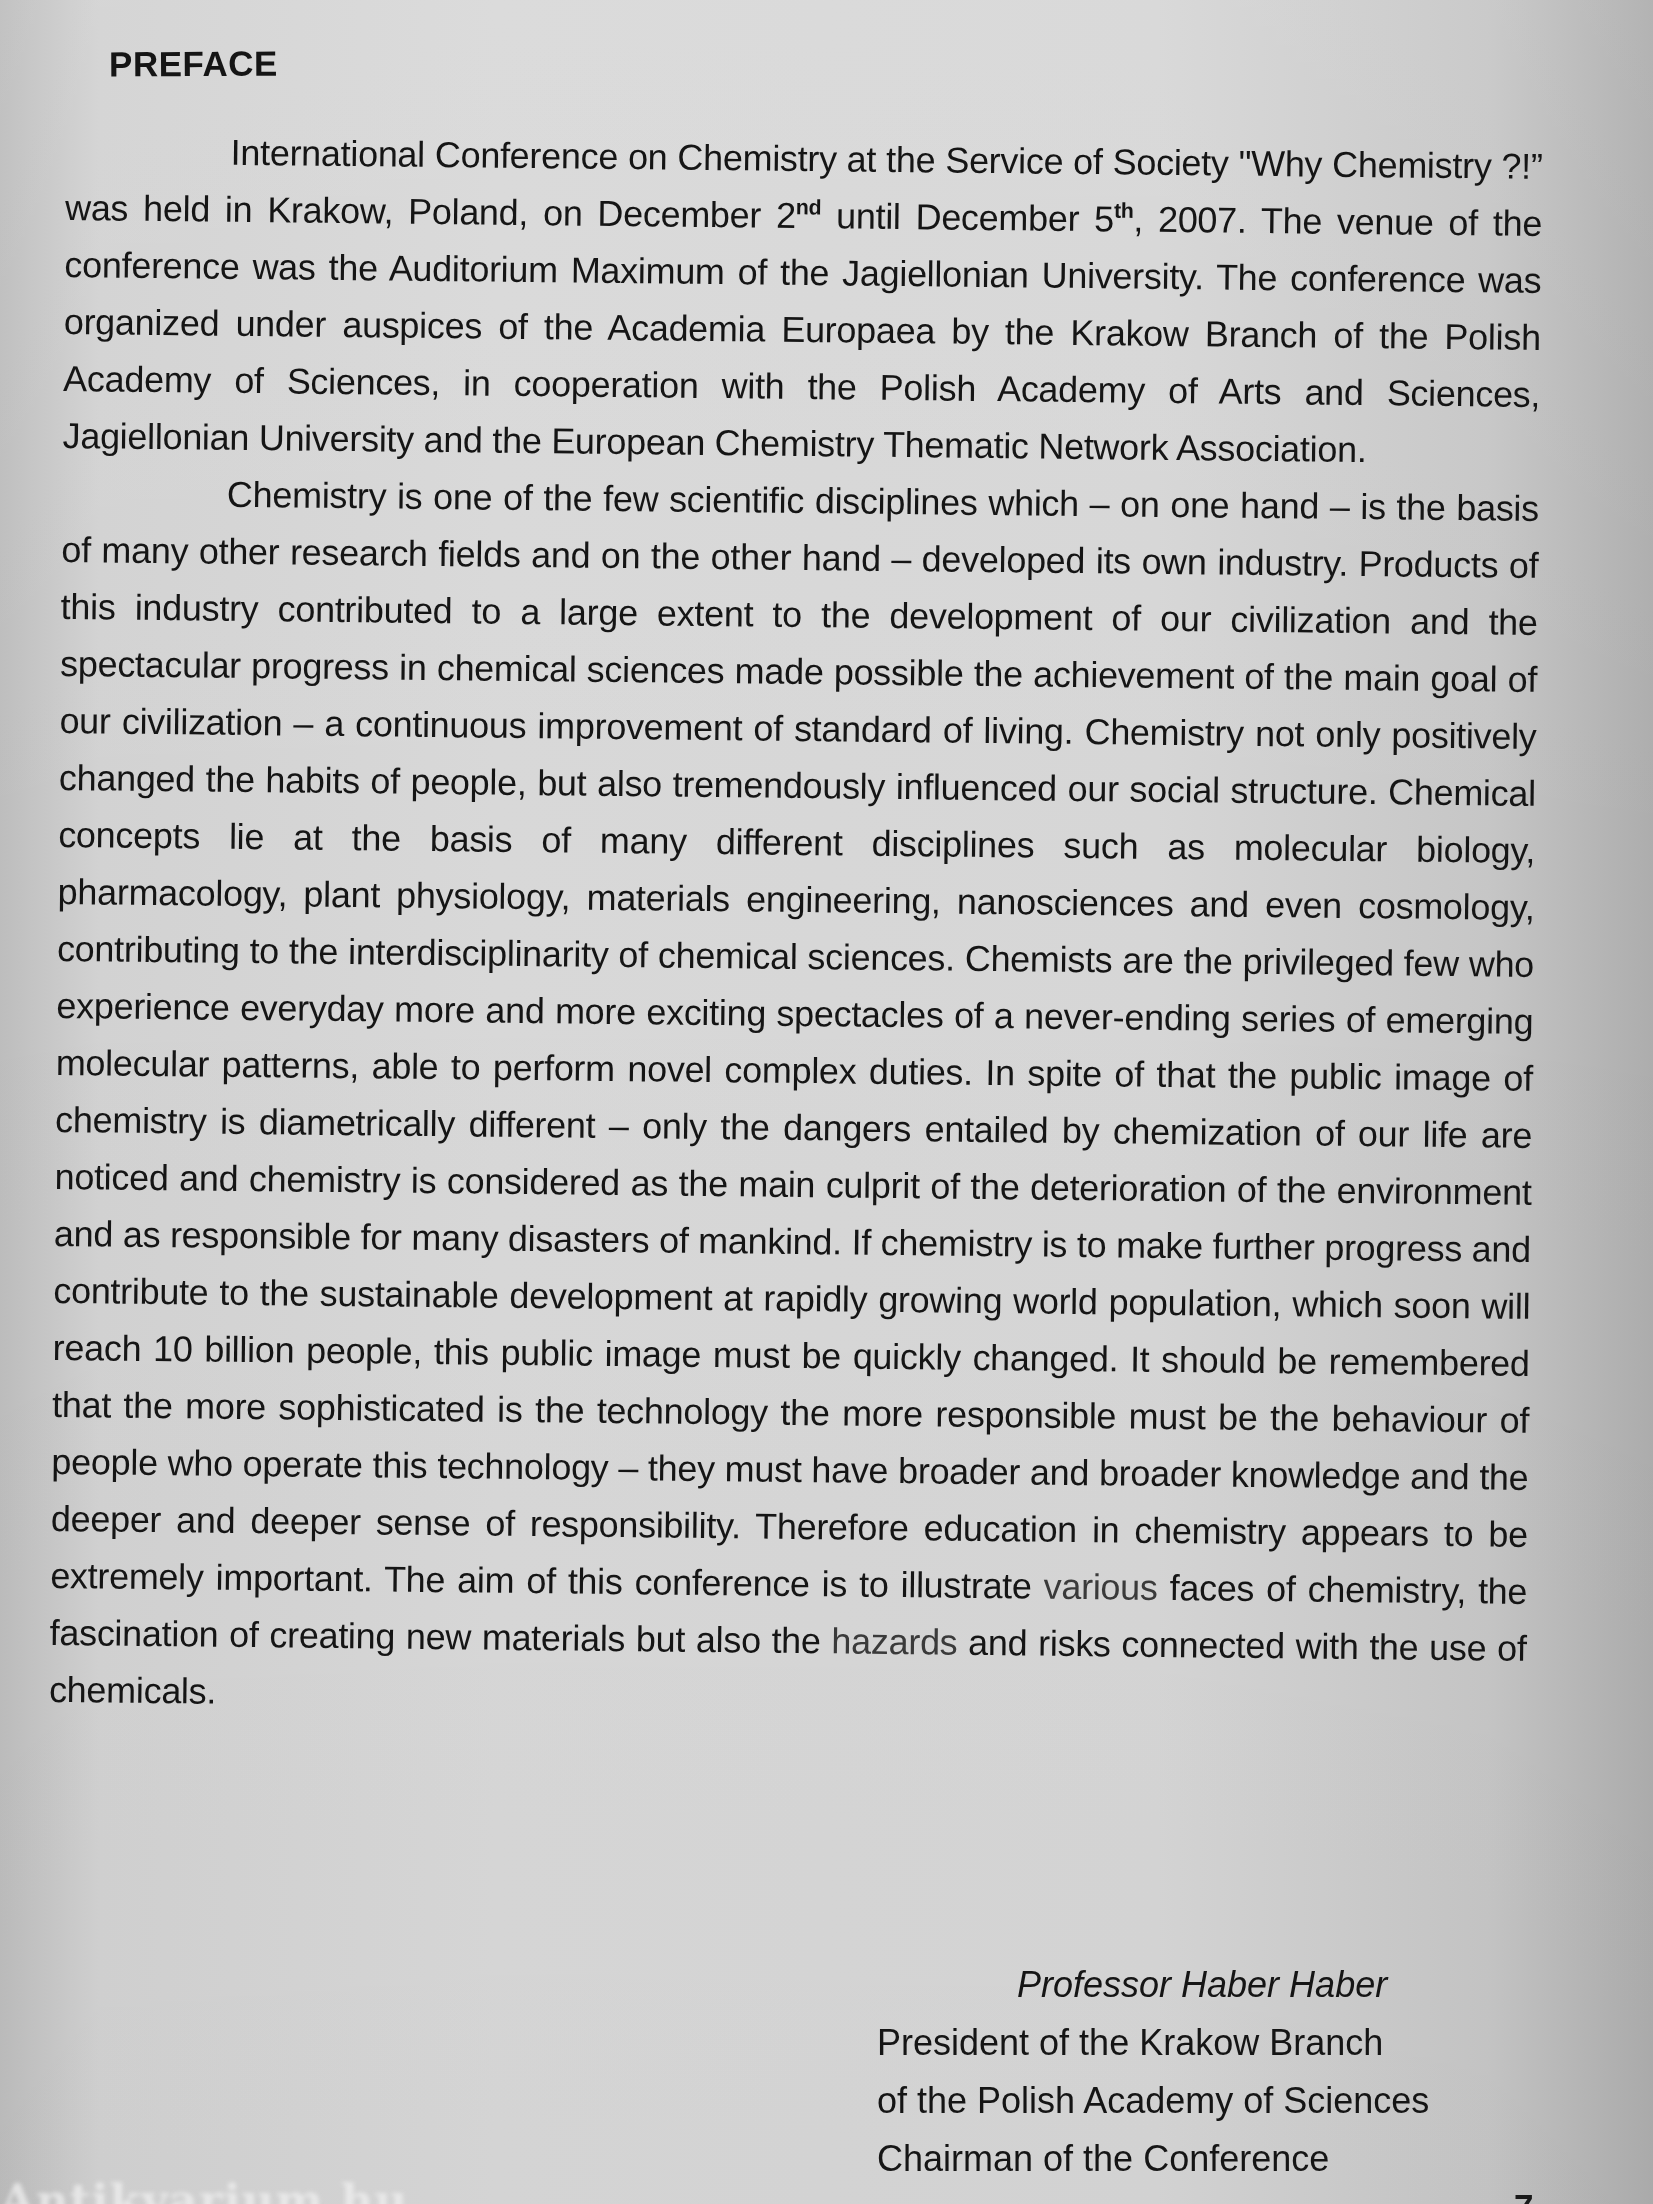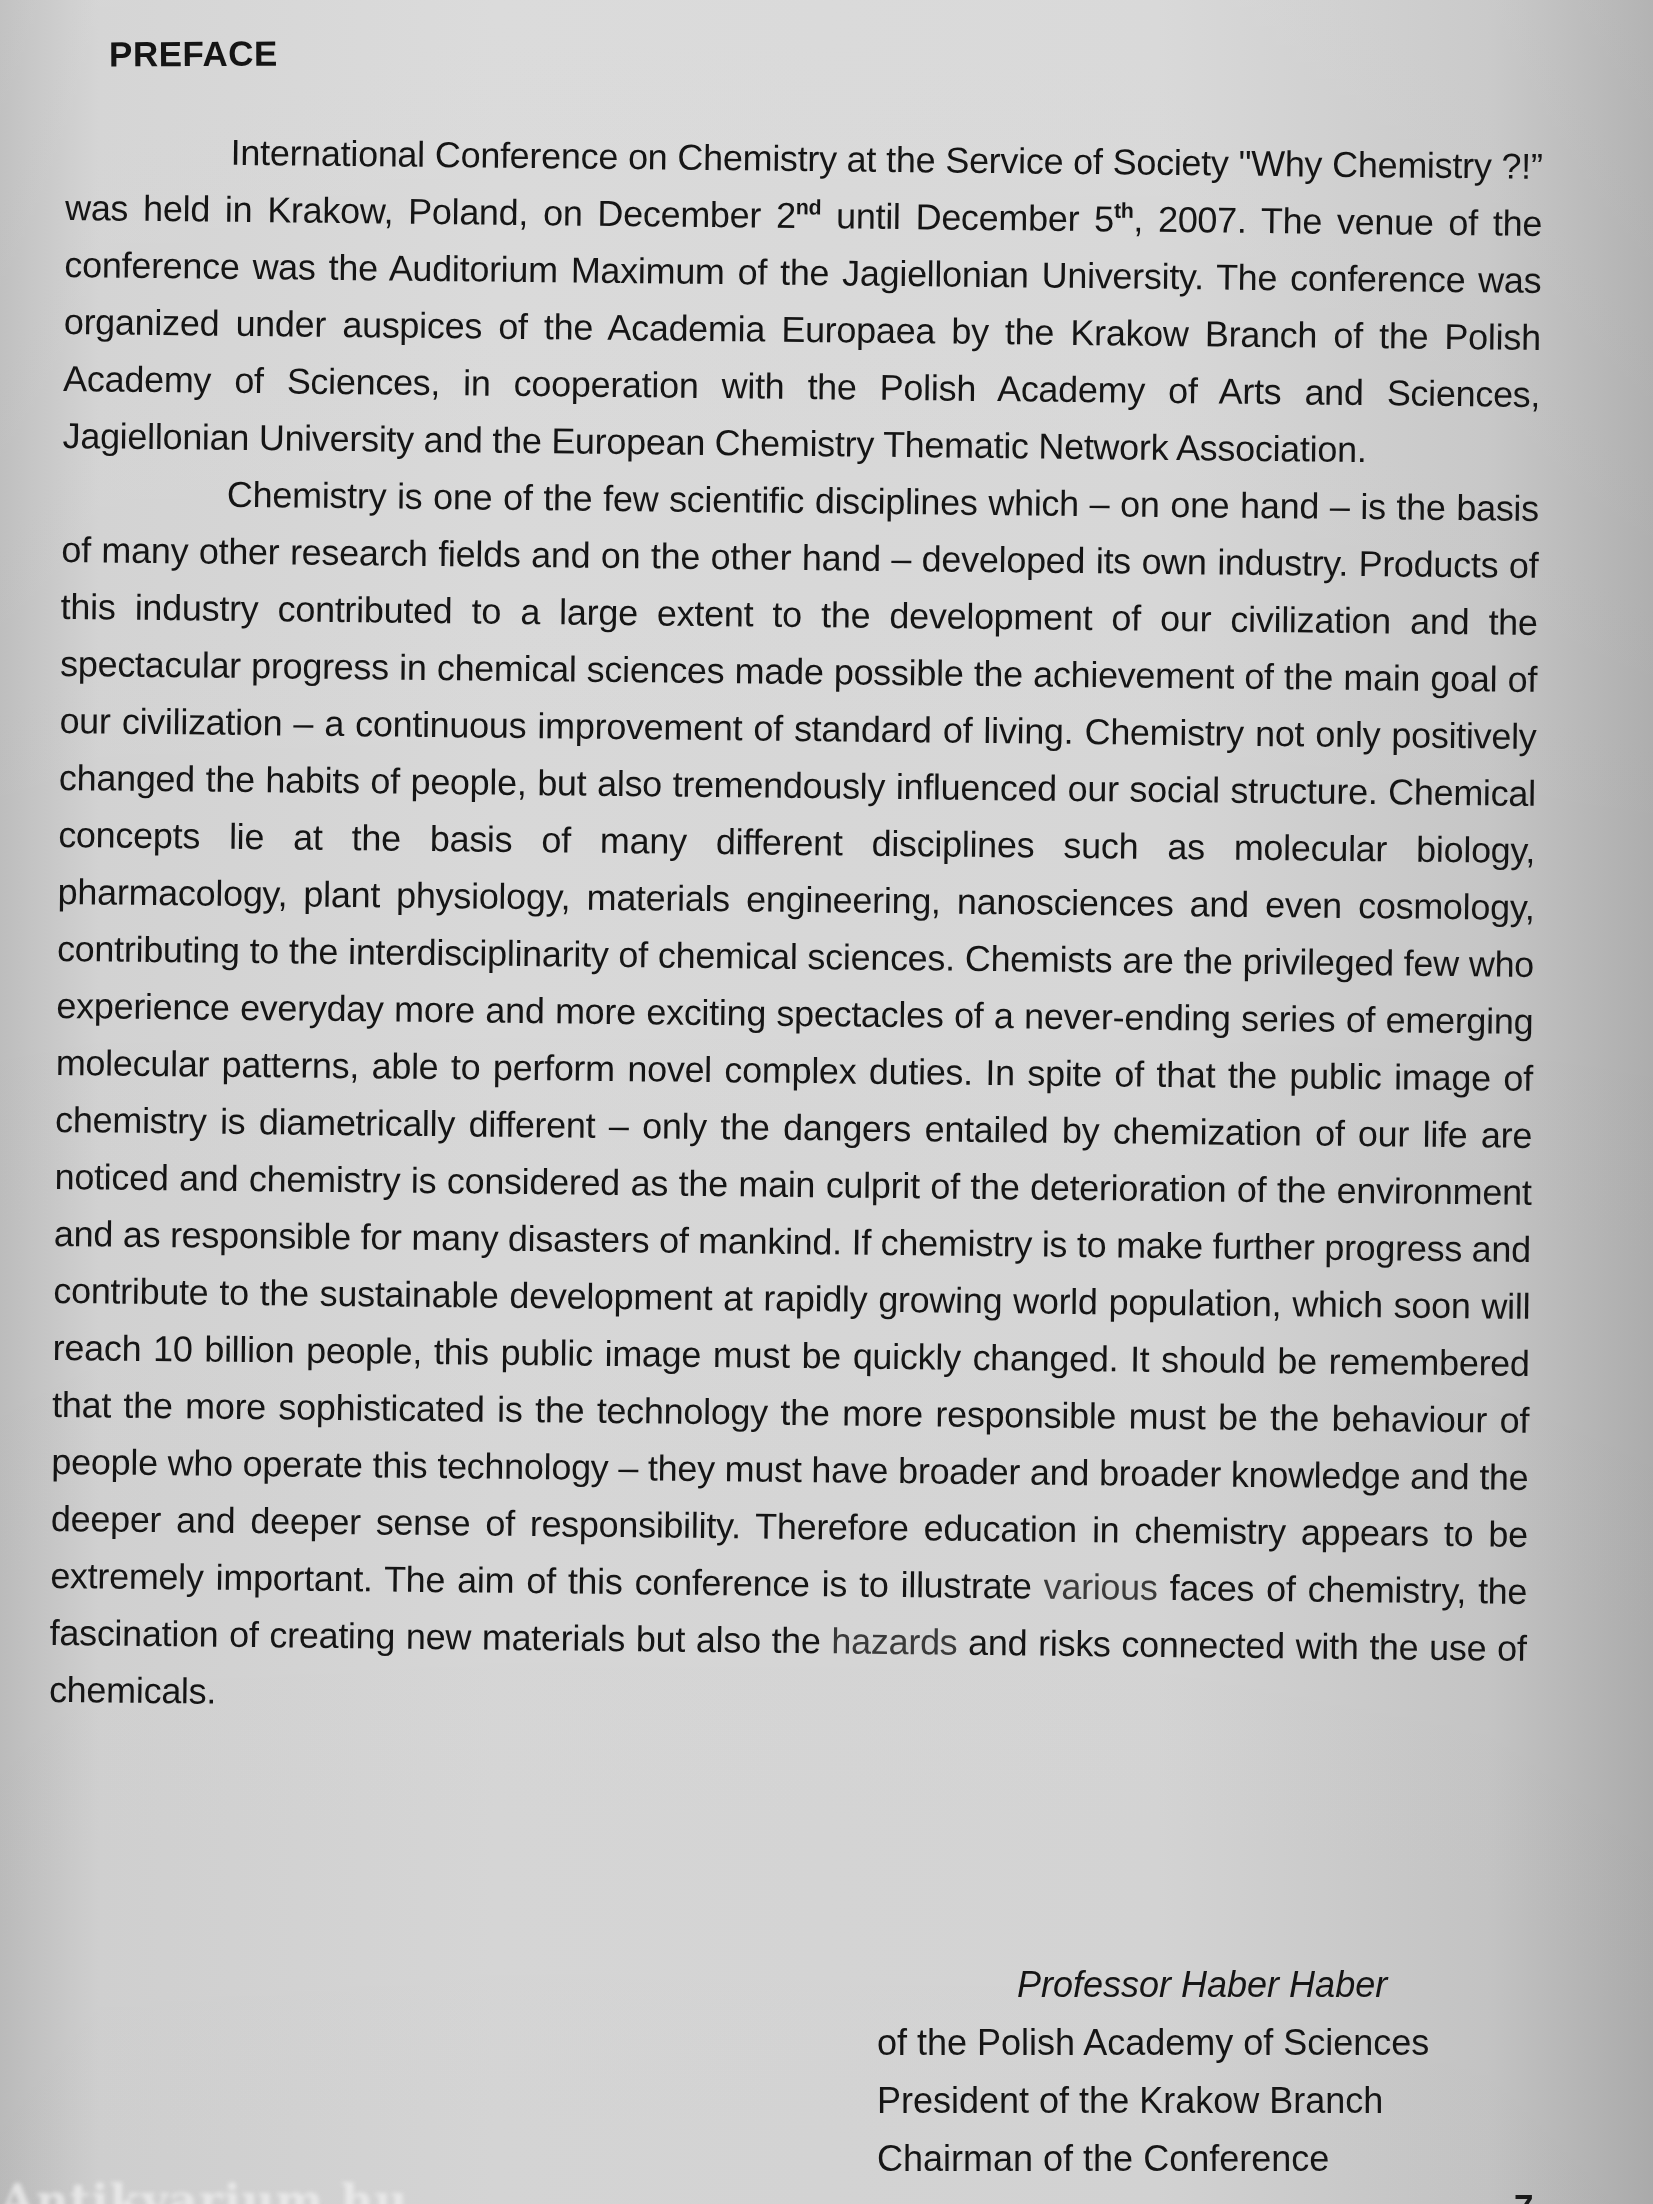--- a/index.html
+++ b/index.html
@@ -18,21 +18,21 @@
     }
     .page {
       position: absolute;
       left: 0; top: 0;
       width: 1654px; height: 2205px;
       background: linear-gradient(180deg, rgba(255,255,255,0.08) 0%, rgba(255,255,255,0) 40%, rgba(0,0,0,0.02) 100%);
     }
     .title {
       position: absolute;
       left: 109px;
-      top: 34px;
+      top: 44px;
       font-size: 35px;
       font-weight: bold;
       letter-spacing: 0.5px;
       transform: rotate(-0.3deg);
       margin: 0;
     }
     .body-text {
       position: absolute;
       left: 66px;
       top: 122px;
@@ -98,22 +98,22 @@
 
   <h1 class="title">PREFACE</h1>
 
   <div class="body-text">
     <p class="para"><span>International Conference on Chemistry at the Service of Society "Why Chemistry ?!” was held in Krakow, Poland, on December 2</span><sup>nd</sup><span> until December 5</span><sup>th</sup><span>, 2007. The venue of the conference was the Auditorium Maximum of the Jagiellonian University. The conference was organized under auspices of the Academia Europaea by the Krakow Branch of the Polish Academy of Sciences, in cooperation with the Polish Academy of Arts and Sciences, Jagiellonian University and the European Chemistry Thematic Network Association.</span></p>
     <p class="para"><span>Chemistry is one of the few scientific disciplines which – on one hand – is the basis of many other research fields and on the other hand – developed its own industry. Products of this industry contributed to a large extent to the development of our civilization and the spectacular progress in chemical sciences made possible the achievement of the main goal of our civilization – a continuous improvement of standard of living. Chemistry not only positively changed the habits of people, but also tremendously influenced our social structure. Chemical concepts lie at the basis of many different disciplines such as molecular biology, pharmacology, plant physiology, materials engineering, nanosciences and even cosmology, contributing to the interdisciplinarity of chemical sciences. Chemists are the privileged few who experience everyday more and more exciting spectacles of a never-ending series of emerging molecular patterns, able to perform novel complex duties. In spite of that the public image of chemistry is diametrically different – only the dangers entailed by chemization of our life are noticed and chemistry is considered as the main culprit of the deterioration of the environment and as responsible for many disasters of mankind. If chemistry is to make further progress and contribute to the sustainable development at rapidly growing world population, which soon will reach 10 billion people, this public image must be quickly changed. It should be remembered that the more sophisticated is the technology the more responsible must be the behaviour of people who operate this technology – they must have broader and broader knowledge and the deeper and deeper sense of responsibility. Therefore education in chemistry appears to be extremely important. The aim of this conference is to illustrate </span><span class="muted">various</span><span> faces of chemistry, the fascination of creating new materials but also the </span><span class="muted">hazards</span><span> and risks connected with the use of chemicals.</span></p>
   </div>
 
   <div class="signature">
     <span class="sig-name">Professor Haber Haber</span>
+    <span class="sig-line">President of the Krakow Branch</span>
     <span class="sig-line">of the Polish Academy of Sciences</span>
-    <span class="sig-line">President of the Krakow Branch</span>
     <span class="sig-line">Chairman of the Conference</span>
   </div>
 
   <div class="watermark">Antikvarium.hu</div>
 
   <div class="page-number">7</div>
 
 </div>
 
 

